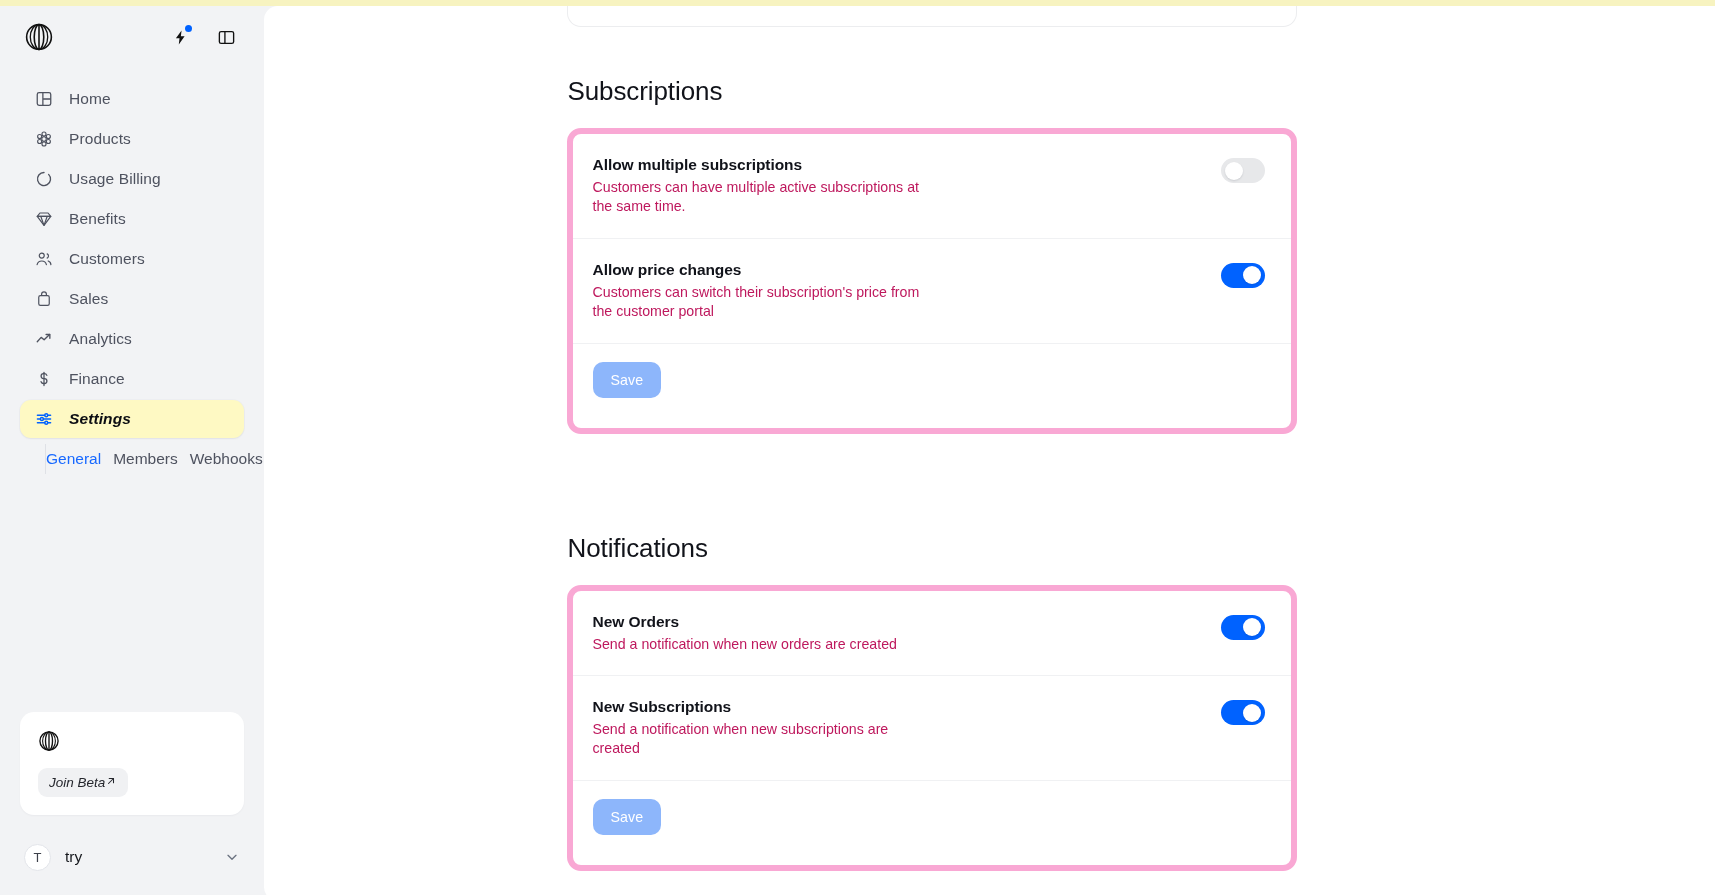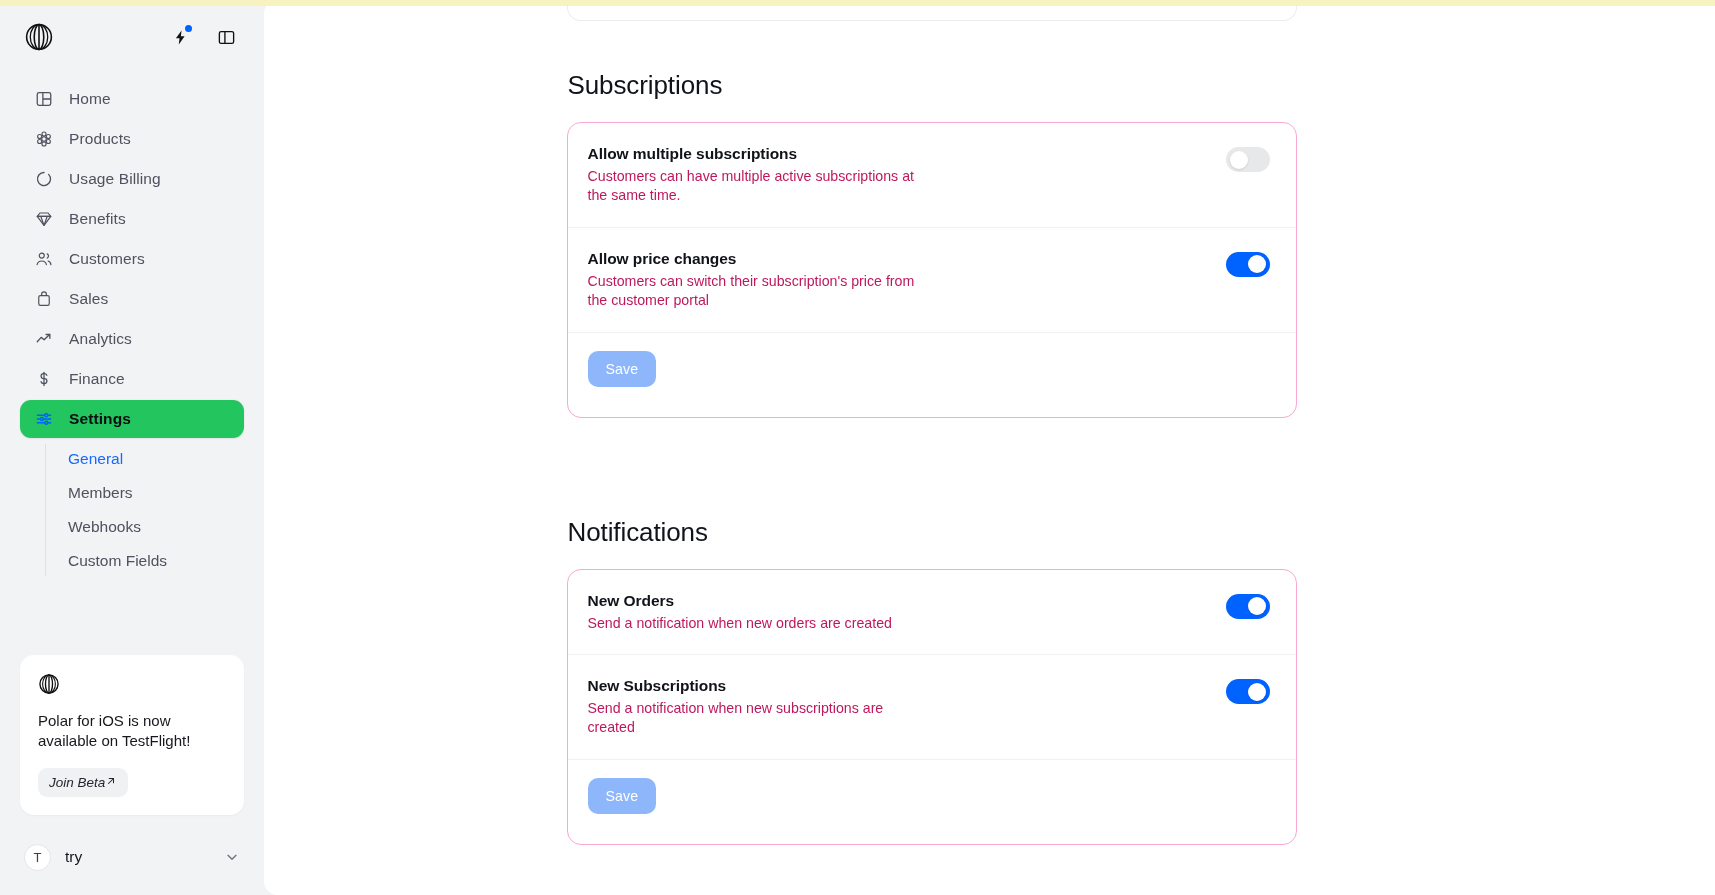--- a/index.html
+++ b/index.html
@@ -2,21 +2,21 @@
 <html><head>
 <meta charset="utf-8">
 <style>
   * { box-sizing: border-box; margin: 0; padding: 0; }
   html, body {
     width: 1715px; height: 895px;
     font-family: "Liberation Sans", sans-serif;
     background: #f2f3f5;
     overflow: hidden;
   }
-  .app { position: relative; width: 1715px; height: 895px; display: flex; align-items: flex-end; }
+  .app { position: relative; width: 1715px; height: 895px; display: flex; }
 
   
   .top-strip {
     position: absolute; top: 0; left: 0;
     width: 1715px; height: 6px;
     background: #f7f3c0; z-index: 40;
   }
 
   
   .sidebar {
@@ -50,30 +50,30 @@
   .nav { margin-top: 12px; display: flex; flex-direction: column; gap: 2px; }
   .nav-item {
     display: flex; align-items: center; gap: 16px;
     height: 38px; padding: 0 14px;
     border-radius: 11px;
     color: #4e525f; font-size: 15.5px; cursor: pointer;
     letter-spacing: .1px;
   }
   .nav-item .ico { width: 19px; height: 19px; display: flex; align-items: center; justify-content: center; flex: 0 0 19px; }
   .nav-item.active {
-    background: #22c55e; color: #0b0d12; font-weight: 600;
+    background: #fef9c3; color: #0b0d12; font-weight: 600;
     box-shadow: 0 1px 2px rgba(16,24,40,.05), 0 0 0 1px rgba(16,24,40,.02);
+    font-style: italic;
   }
   .nav-item.active .ico { color: #0062ff; }
 
   .subnav {
     margin-top: 6px; margin-left: 25px;
     border-left: 1px solid #dfe1e6;
-    padding-left: 22px;
-    display: flex; flex-direction: column; gap: 4px;
+    display: flex; flex-direction: row; gap: 12px;
   }
   .subnav-item {
     font-size: 15.5px; color: #4e525f; height: 30px;
     display: flex; align-items: center; cursor: pointer;
   }
   .subnav-item.active { color: #1869ff; }
 
   .sb-spacer { flex: 1 1 auto; }
 
   .promo {
@@ -140,21 +140,21 @@
     background: #fff;
     margin-top: -1px;
   }
 
   .section-title {
     font-size: 26px; color: #11131a; font-weight: 400;
     letter-spacing: -.1px;
     margin: 49px 0 21px 1px;
   }
   .card {
-    border: 1px solid #f9a8d4;
+    border: 6px solid #f9a8d4;
     border-radius: 14px;
     background: #ffffff;
     overflow: hidden;
   }
   .row {
     display: flex; align-items: flex-start;
     padding: 22px 26px 22px 20px;
     border-bottom: 1px solid #f0f1f3;
     min-height: 84px;
   }
@@ -365,21 +365,20 @@
 
     <div class="promo">
       <span>
         <svg class="promo-logo" viewBox="0 0 32 32" fill="none">
           <circle cx="16" cy="16" r="13.2" stroke="#111" stroke-width="2"></circle>
           <ellipse cx="16" cy="16" rx="5.1" ry="13.2" stroke="#111" stroke-width="2"></ellipse>
           <ellipse cx="16" cy="16" rx="9.3" ry="13.2" stroke="#111" stroke-width="1.6"></ellipse>
           <path d="M16 2.8 L16 29.2" stroke="#111" stroke-width="2"></path>
         </svg>
       </span>
-      <div class="promo-text">Polar for iOS is now available on TestFlight!</div>
       <button class="promo-btn">
         <span>Join Beta</span>
         <span>
           <svg width="12" height="12" viewBox="0 0 24 24" fill="none" stroke="#24262c" stroke-width="2.1" stroke-linecap="round" stroke-linejoin="round">
             <path d="M7 17 L17 7"></path>
               <path d="M8.4 7 H17 V15.6"></path>
           </svg>
         </span>
       </button>
     </div>

